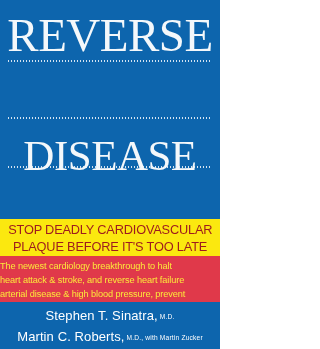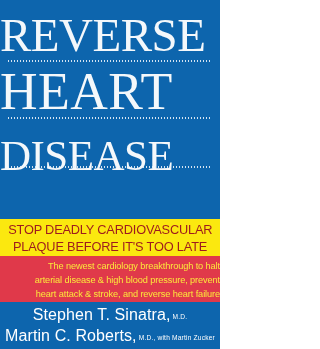--- a/index.html
+++ b/index.html
@@ -24,20 +24,21 @@
     left: 0;
     top: 0;
     width: 220px;
     height: 219px;
     padding: 0;
   }
   .title-line {
     position: absolute;
     left: 0;
     width: 220px;
+    text-align: center;
     color: #f4f8fb;
     font-family: "Liberation Serif", "DejaVu Serif", serif;
     font-weight: 400;
     line-height: 1;
     white-space: nowrap;
     letter-spacing: 0px;
   }
   .t-reverse {
     top: 12px;
     font-size: 47px;
@@ -101,21 +102,21 @@
   
   .band-red {
     position: absolute;
     left: 0;
     top: 256px;
     width: 220px;
     height: 46px;
     background: #e0394a;
     display: flex;
     flex-direction: column;
-    align-items: flex-end;
+    align-items: flex-start;
     justify-content: center;
     padding-top: 1px;
     box-sizing: border-box;
   }
   .band-red .blurb-line {
     color: #fce93b;
     font-family: "Liberation Sans", sans-serif;
     font-weight: 400;
     font-size: 9.2px;
     line-height: 14px;
@@ -139,56 +140,55 @@
     box-sizing: border-box;
   }
   .author-row {
     color: #ffffff;
     white-space: nowrap;
     font-family: "Liberation Sans", sans-serif;
     line-height: 18px;
     display: block;
   }
   .author-name {
-    font-size: 16px;
+    font-size: 13px;
     font-weight: 400;
     letter-spacing: 0.1px;
   }
   .author-cred {
     font-size: 6.6px;
     font-weight: 400;
     letter-spacing: 0.2px;
     vertical-align: baseline;
     position: relative;
     top: -1px;
   }
 </style>
 </head>
 <body>
 
 <div class="cover">
 
   <div class="title-block">
     <div class="title-line t-reverse">REVERSE</div>
     <div class="rule rule-1"></div>
-    <div class="title-line t-heart">HEART</div>
     <div class="rule rule-2"></div>
     <div class="title-line t-disease">DISEASE</div>
     <div class="rule rule-3"></div>
   </div>
 
   <div class="band-yellow">
     <div class="sub-line">STOP DEADLY CARDIOVASCULAR</div>
     <div class="sub-line">PLAQUE BEFORE IT'S TOO LATE</div>
   </div>
 
   <div class="band-red">
     <div class="blurb-line">The newest cardiology breakthrough to halt</div>
+    <div class="blurb-line">heart attack &amp; stroke, and reverse heart failure</div>
     <div class="blurb-line">arterial disease &amp; high blood pressure, prevent</div>
-    <div class="blurb-line">heart attack &amp; stroke, and reverse heart failure</div>
   </div>
 
   <div class="authors">
     <span class="author-row">
       <span class="author-name">Stephen T. Sinatra,</span><span class="author-cred"> M.D.</span>
     </span>
     <span class="author-row">
       <span class="author-name">Martin C. Roberts,</span><span class="author-cred"> M.D., with Martin Zucker</span>
     </span>
   </div>

